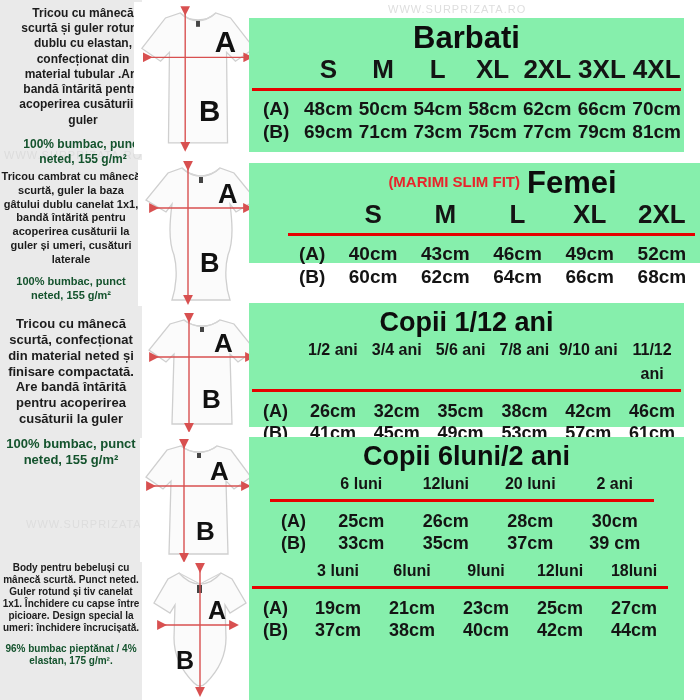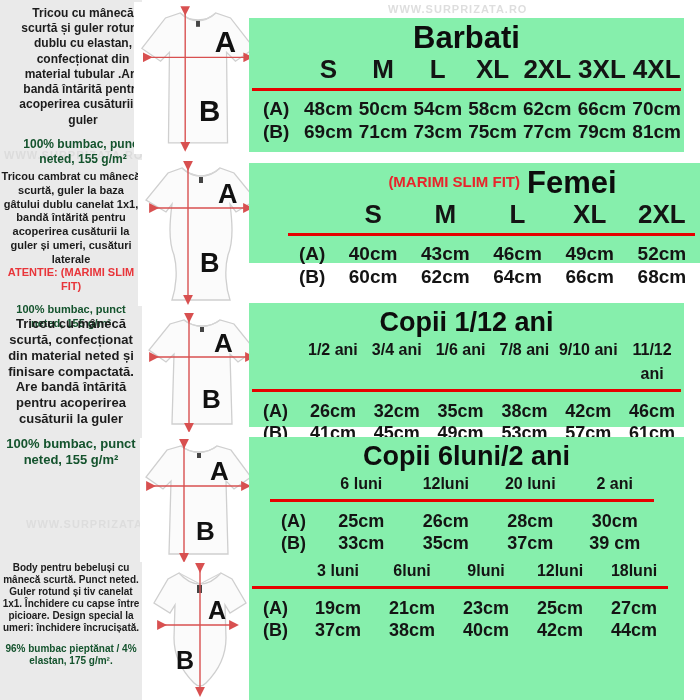--- a/index.html
+++ b/index.html
@@ -1,21 +1,21 @@
 <!DOCTYPE html>
 <html><head>
 <meta charset="utf-8">
 <style>
   html,body{margin:0;padding:0;}
   body{font-family:"Liberation Sans","DejaVu Sans",sans-serif;}
   .page{position:relative;width:700px;height:700px;background:#ffffff;overflow:hidden;}
   .left-bg{position:absolute;left:0;top:0;width:142px;height:700px;background:#eaeaea;}
 
   
-  .wm{position:absolute;font-weight:700;font-size:11px;letter-spacing:1px;white-space:nowrap;}
+  .wm{position:absolute;font-weight:400;font-size:11px;letter-spacing:1px;white-space:nowrap;}
   .wm-top{left:388px;top:3px;color:#dedede;}
   .wm-left1{left:4px;top:149px;color:#dcdcdc;}
   .wm-left2{left:26px;top:518px;color:#dddddd;}
   .wm-bottom{left:416px;top:683px;color:rgba(255,255,255,.75);}
 
   
   .note{position:absolute;left:1px;width:140px;text-align:center;font-weight:700;color:#1c1c1c;}
   .note p{margin:0;}
   .note .mat{color:#14532d;margin-top:9px;}
   .note .warn{color:#e8353a;}
@@ -70,21 +70,20 @@
   <div class="wm wm-left1">WWW.SURPRIZATA.RO</div>
   <div class="wm wm-left2">WWW.SURPRIZATA.RO</div>
   <div class="wm wm-bottom">WWW.SURPRIZATA.RO</div>
 
   <div class="note note1">
     <p class="desc">Tricou cu mânecă scurtă și guler rotund dublu cu elastan, confecționat din material tubular .Are bandă întărită pentru acoperirea cusăturii la guler</p>
     <p class="mat">100% bumbac, punct neted, 155 g/m²</p>
   </div>
   <div class="note note2">
     <p class="desc">Tricou cambrat cu mânecă scurtă, guler la baza gâtului dublu canelat 1x1, bandă întărită pentru acoperirea cusăturii la guler și umeri, cusături laterale</p>
-    <p class="warn">ATENTIE: (MARIMI SLIM FIT)</p>
     <p class="mat">100% bumbac, punct neted, 155 g/m²</p>
   </div>
   <div class="note note3">
     <p class="desc">Tricou cu mânecă scurtă, confecționat din material neted și finisare compactată. Are bandă întărită pentru acoperirea cusăturii la guler</p>
     <p class="mat">100% bumbac, punct neted, 155 g/m²</p>
   </div>
   <div class="note note4">
     <p class="desc">Body pentru bebeluși cu mânecă scurtă. Punct neted. Guler rotund și tiv canelat 1x1. Închidere cu capse între picioare. Design special la umeri: închidere încrucișată.</p>
     <p class="mat">96% bumbac pieptănat / 4% elastan, 175 g/m².</p>
   </div>
@@ -226,21 +225,21 @@
       </div>
   </section>
 
   <section class="panel p3 panel-sm">
     <h2 class="ptitle">Copii 1/12 ani</h2>
     <div class="tbl">
         <div class="trow thead">
           <span class="tlabel"></span>
           <span class="tcol">1/2 ani</span>
           <span class="tcol">3/4 ani</span>
-          <span class="tcol">1/6 ani</span>
+          <span class="tcol">5/6 ani</span>
           <span class="tcol">7/8 ani</span>
           <span class="tcol">9/10 ani</span>
           <span class="tcol">11/12 ani</span>
         </div>
         <div class="redline"></div>
         <div class="trow tdata">
           <span class="tlabel">(A)</span>
           <span class="tcol">26cm</span>
           <span class="tcol">32cm</span>
           <span class="tcol">35cm</span>

